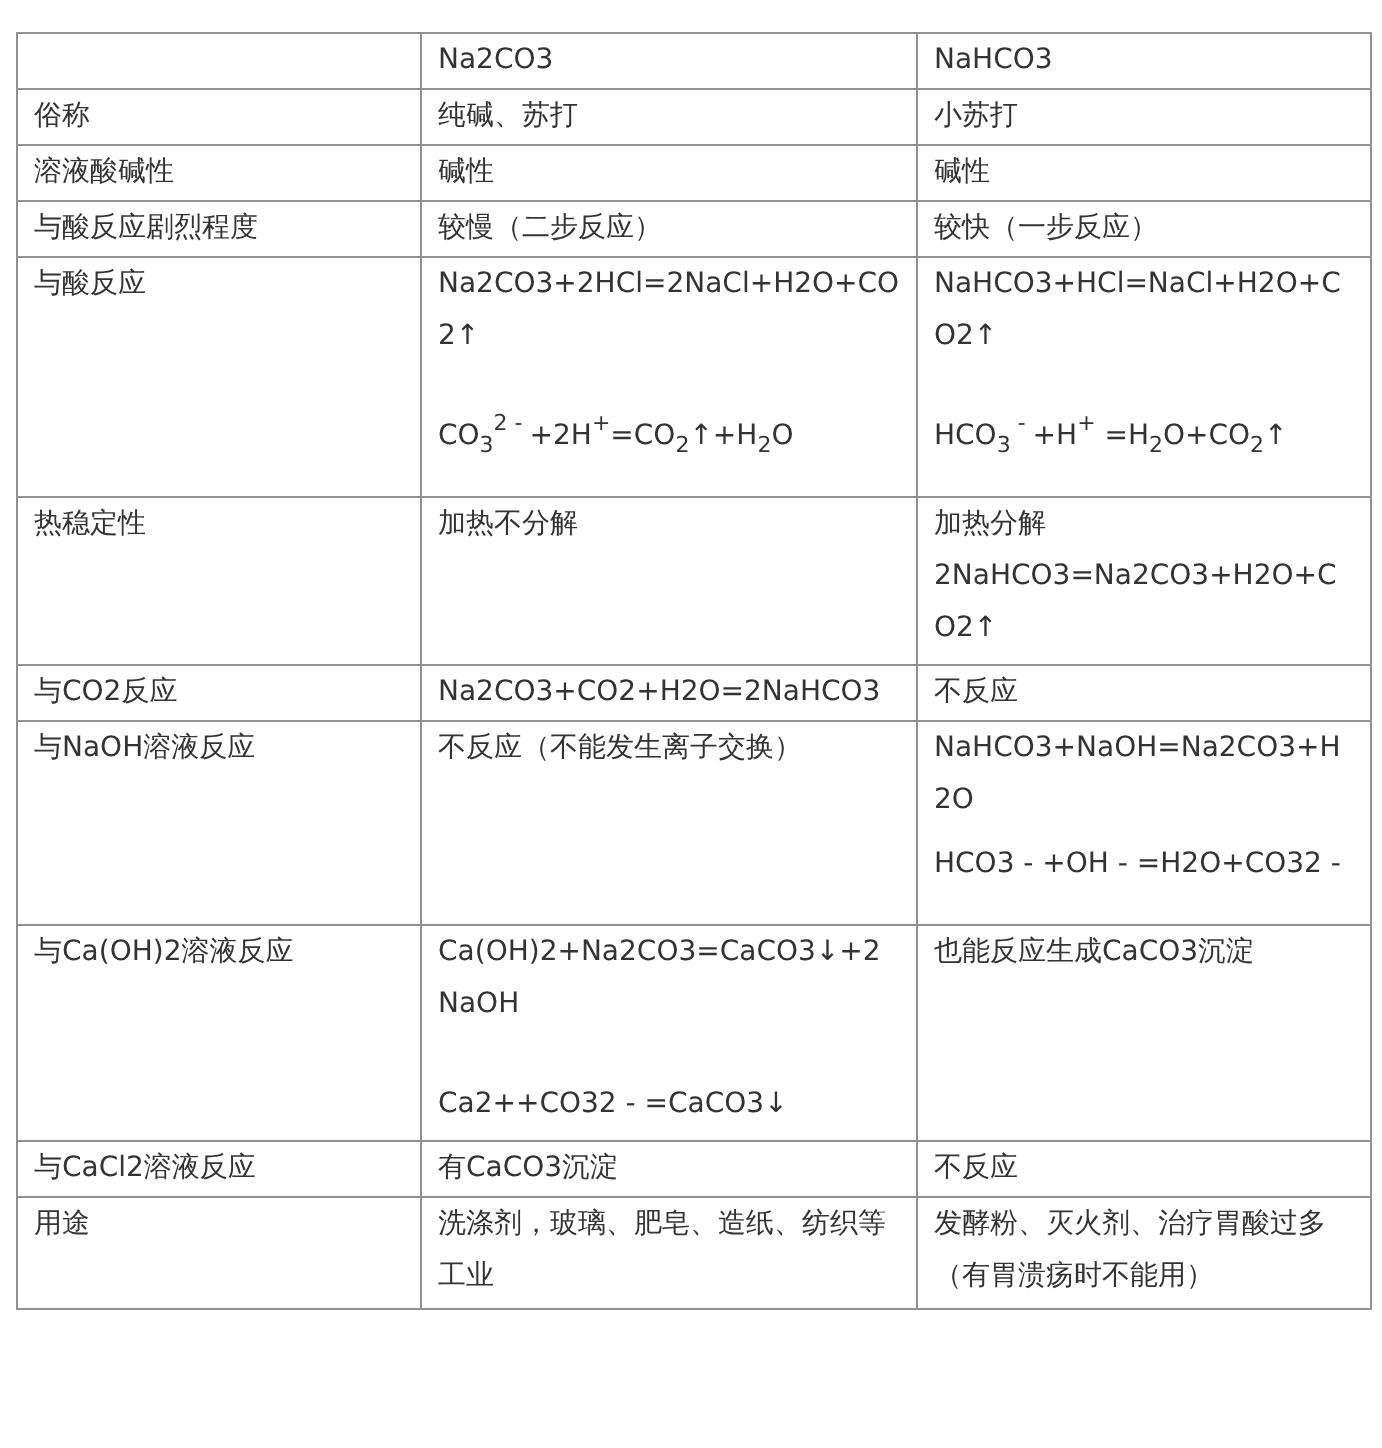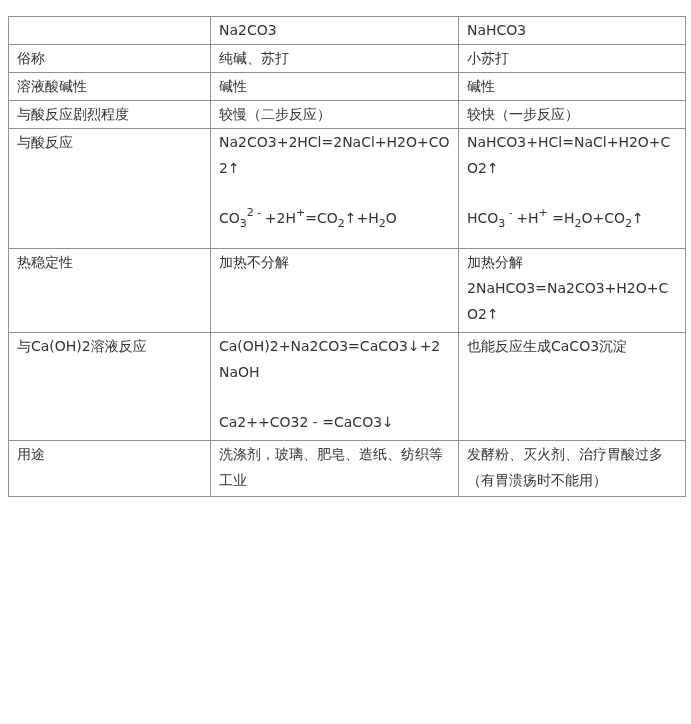--- a/index.html
+++ b/index.html
@@ -97,31 +97,49 @@
 
     <tr class="rh-c">
       <td>热稳定性</td>
       <td>加热不分解</td>
       <td>
         <div>加热分解</div>
         <div>2NaHCO3=Na2CO3+H2O+CO2↑</div>
       </td>
     </tr>
 
+    <tr class="rh-a">
+      <td>与CO2反应</td>
+      <td>Na2CO3+CO2+H2O=2NaHCO3</td>
+      <td>不反应</td>
+    </tr>
 
+    <tr class="rh-d">
+      <td>与NaOH溶液反应</td>
+      <td>不反应（不能发生离子交换）</td>
+      <td>
+        <div>NaHCO3+NaOH=Na2CO3+H2O</div>
+        <div class="gap-sm">HCO3 - +OH - =H2O+CO32 -</div>
+      </td>
+    </tr>
 
     <tr class="rh-e">
       <td>与Ca(OH)2溶液反应</td>
       <td>
         <div>Ca(OH)2+Na2CO3=CaCO3↓+2NaOH</div>
         <div class="gap-lg">Ca2++CO32 - =CaCO3↓</div>
       </td>
       <td>也能反应生成CaCO3沉淀</td>
     </tr>
 
+    <tr class="rh-a">
+      <td>与CaCl2溶液反应</td>
+      <td>有CaCO3沉淀</td>
+      <td>不反应</td>
+    </tr>
 
     <tr class="rh-f">
       <td>用途</td>
       <td>洗涤剂，玻璃、肥皂、造纸、纺织等工业</td>
       <td>发酵粉、灭火剂、治疗胃酸过多（有胃溃疡时不能用）</td>
     </tr>
 
 
   </tbody>
     </table>

